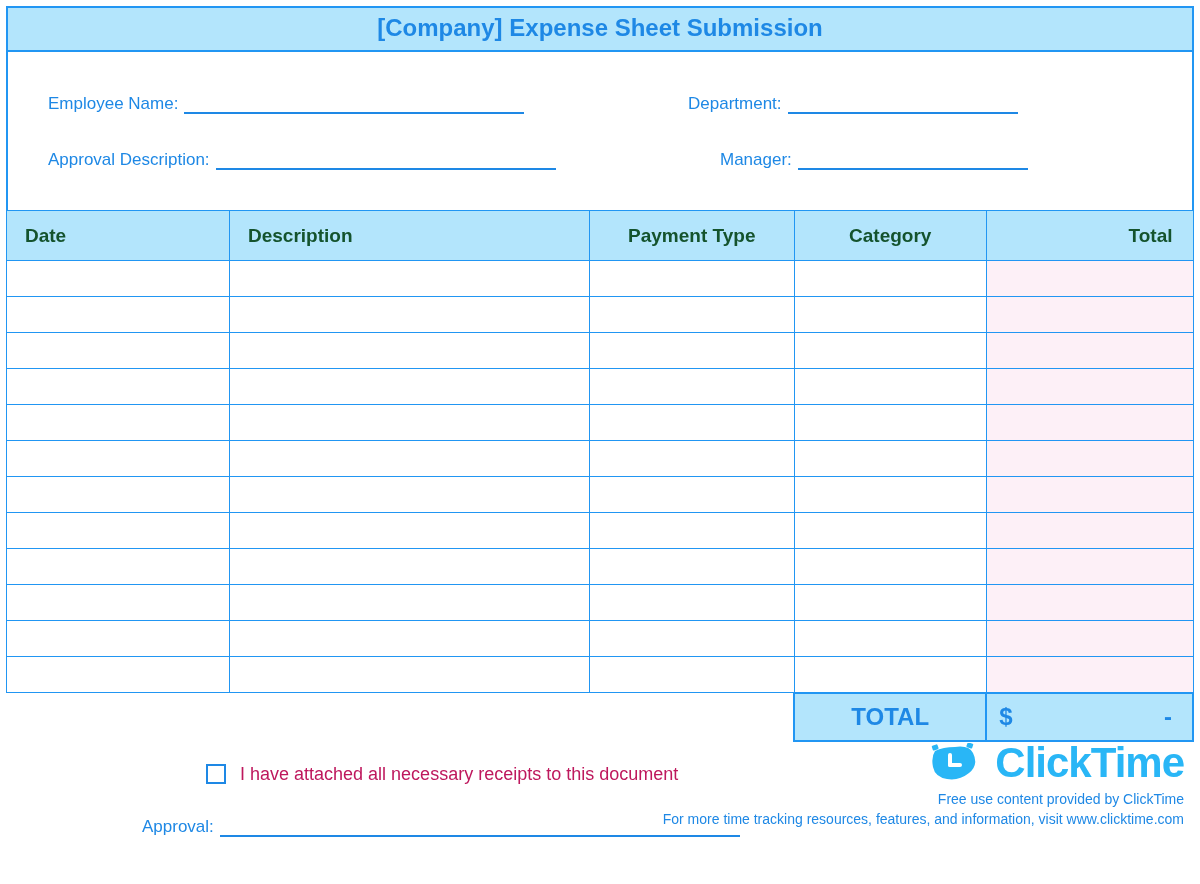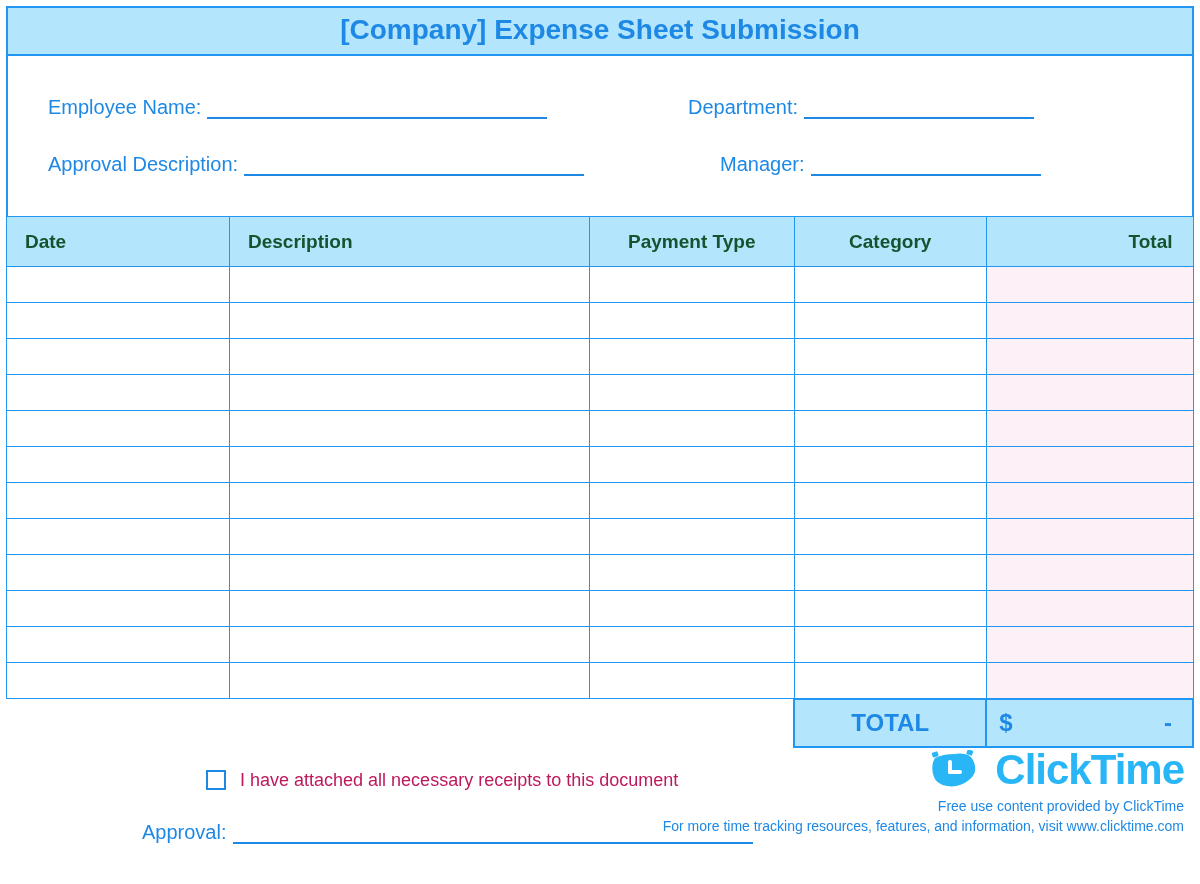--- a/index.html
+++ b/index.html
@@ -14,38 +14,38 @@
   .sheet {
     position: absolute;
     left: 6px; top: 6px;
     width: 1188px;
   }
   .title-bar {
     background: #b3e5fc;
     border: 2px solid #2196f3;
     text-align: center;
     font-weight: bold;
-    font-size: 28px;
+    font-size: 24px;
     padding: 6px 0 8px 0;
     color: #1e88e5;
   }
   .info-area {
     border-left: 2px solid #2196f3;
     border-right: 2px solid #2196f3;
     padding: 40px 40px 30px 40px;
   }
   .info-row {
     display: flex;
     margin-bottom: 34px;
   }
   .info-group { display: flex; align-items: flex-end; }
   .info-group.left { width: 560px; }
   .info-group.right { margin-left: 80px; }
   .info-label {
-    font-size: 20px;
+    font-size: 17px;
     color: #1e88e5;
     text-align: right;
     white-space: nowrap;
   }
   .info-line {
     border-bottom: 2px solid #1e88e5;
     height: 22px;
     margin-left: 6px;
   }
   .expense-table {

